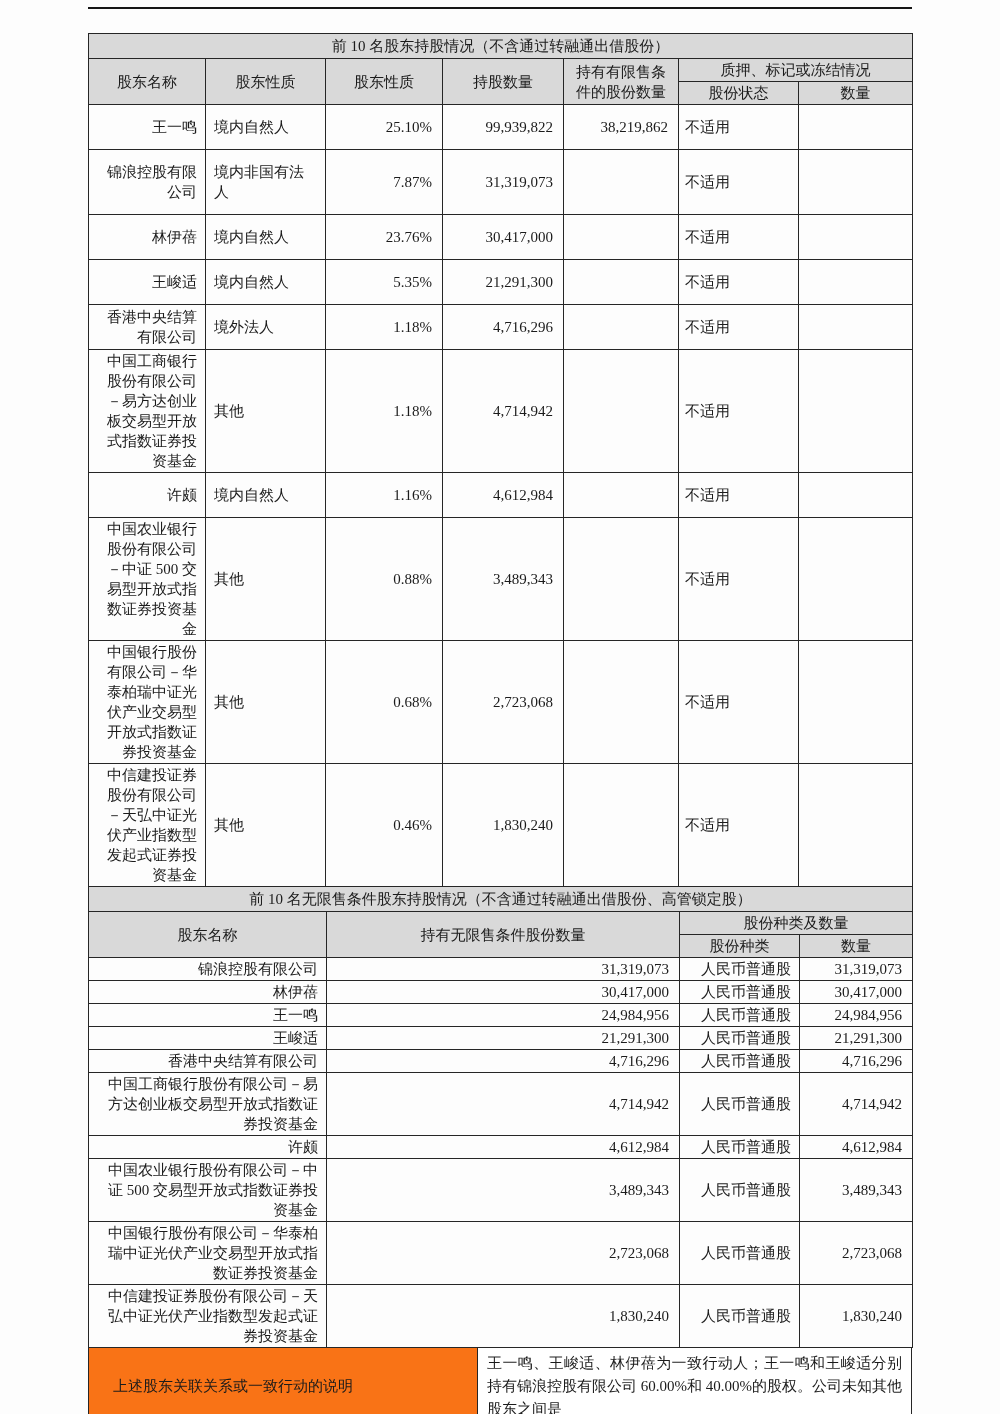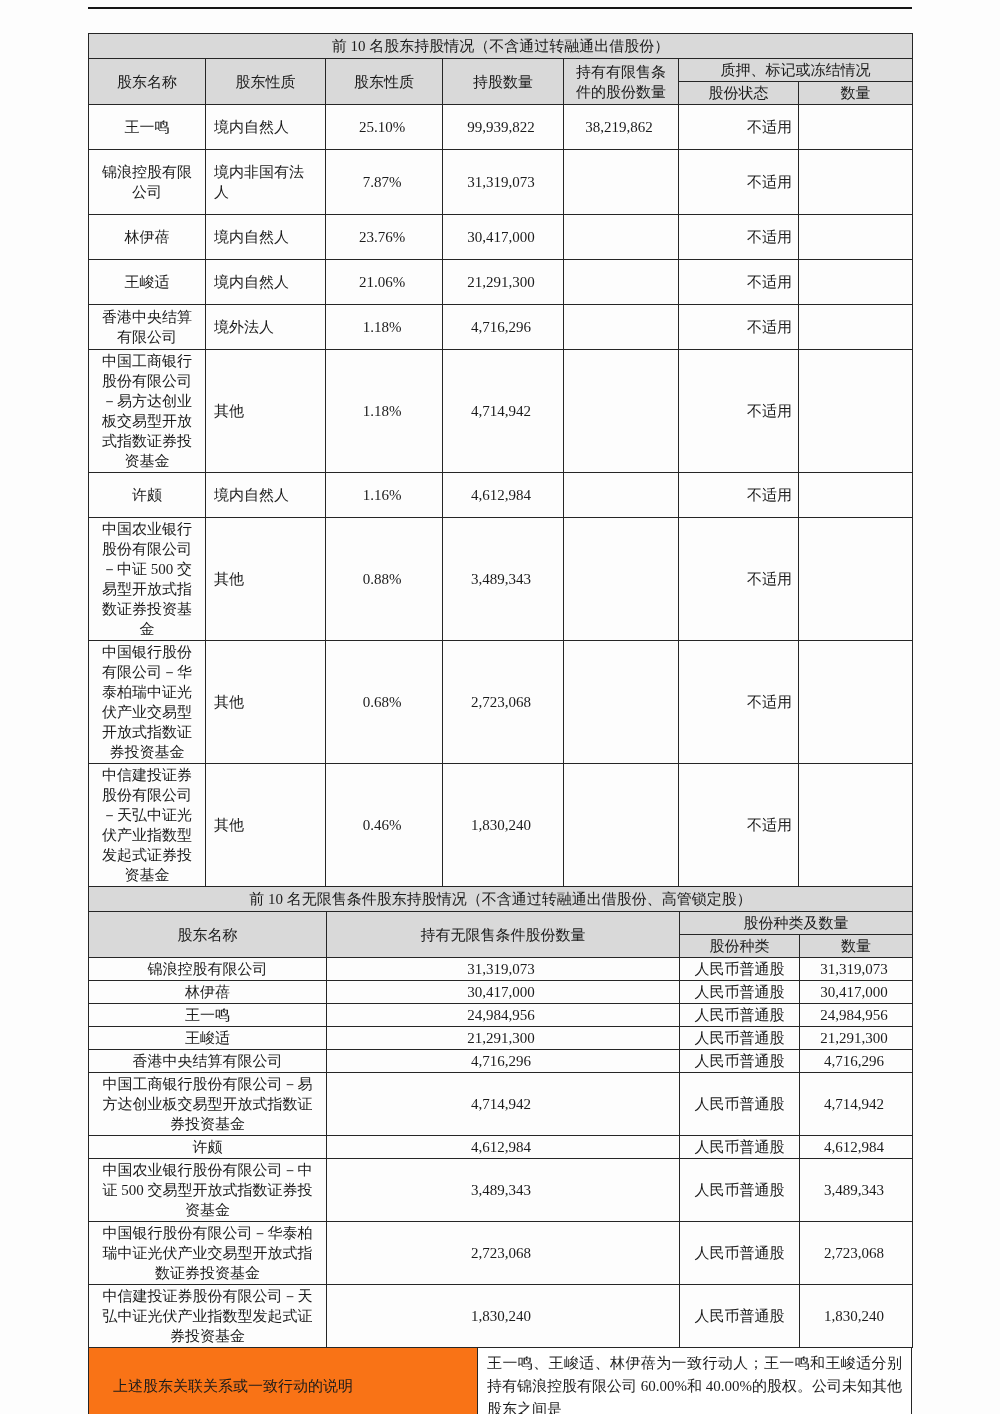--- a/index.html
+++ b/index.html
@@ -38,24 +38,24 @@
     vertical-align:middle;
     overflow:hidden;
     word-break:break-all;
   }
   .report th {
     background:#d9d9d9;
     font-weight:normal;
     text-align:center;
   }
   th.tbl-title { font-size:15px; padding:2px 6px; }
-  td.c-name   { text-align:center;  padding:1px 8px; }
+  td.c-name   { text-align:right;  padding:1px 8px; }
   td.c-nature { text-align:left;  padding:12px 8px; }
-  td.c-num    { text-align:center; padding-right:10px; }
-  td.c-center { text-align:right; }
+  td.c-num    { text-align:right; padding-right:10px; }
+  td.c-center { text-align:left; }
   .note-row {
     display:flex;
     width:822px;
     border:1px solid #262626;
     margin-top:-1px;
     background:#fff;
   }
   .note-label {
     width:340px;
     background:#f97316;
@@ -135,21 +135,21 @@
       <td class="c-nature">境内自然人</td>
       <td class="c-num">23.76%</td>
       <td class="c-num">30,417,000</td>
       <td class="c-num"></td>
       <td class="c-center">不适用</td>
       <td class="c-num"></td>
     </tr>
     <tr>
       <td class="c-name">王峻适</td>
       <td class="c-nature">境内自然人</td>
-      <td class="c-num">21.06%</td>
+      <td class="c-num">5.35%</td>
       <td class="c-num">21,291,300</td>
       <td class="c-num"></td>
       <td class="c-center">不适用</td>
       <td class="c-num"></td>
     </tr>
     <tr>
       <td class="c-name">香港中央结算有限公司</td>
       <td class="c-nature">境外法人</td>
       <td class="c-num">1.18%</td>
       <td class="c-num">4,716,296</td>

